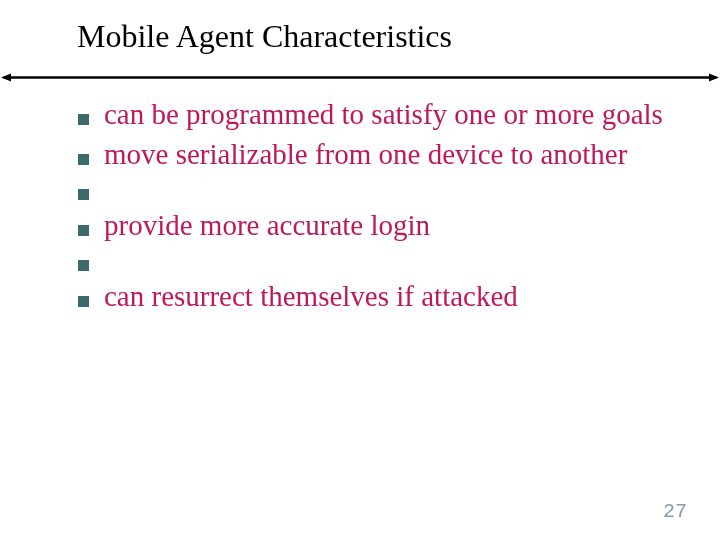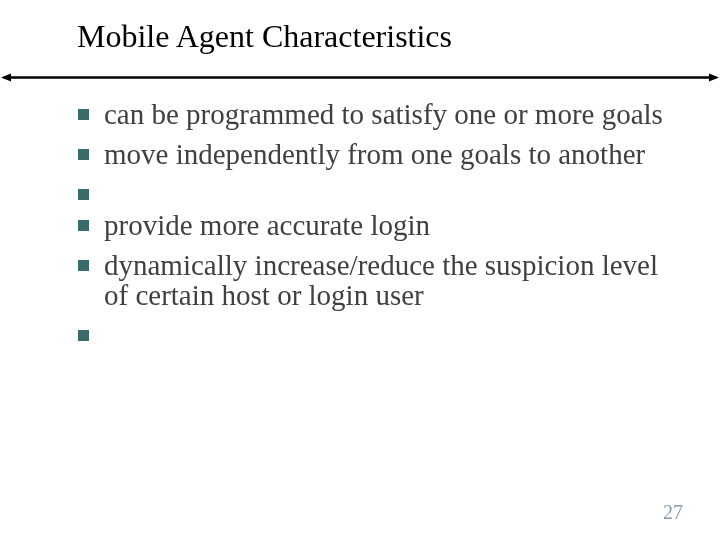--- a/index.html
+++ b/index.html
@@ -40,43 +40,43 @@
     left: 78px;
     top: 99px;
     width: 604px;
     margin: 0;
     padding: 0;
     list-style: none;
   }
 
   .bullets li {
     display: flex;
-    align-items: flex-start;
+    align-items: center;
     margin: 0 0 10px 0;
     font-size: 29px;
     line-height: 30px;
-    color: #404040;
+    color: #be185d;
   }
 
   .sq {
     flex: 0 0 11px;
     width: 11px;
     height: 11px;
     margin-top: 10px;
     background: #3b6a6a;
   }
 
   .txt { margin-left: 15px; }
   .txt div { white-space: nowrap; }
 
   .pagenum {
     position: absolute;
     left: 663px;
     top: 502px;
-    font-family: Liberation Serif, serif;
+    font-family: Liberation Mono, monospace;
     font-size: 20px;
     line-height: 20px;
     color: #8c9aa5;
   }
 </style>
 </head>
 <body>
 
 <div class="slide">
 
@@ -91,39 +91,38 @@
   <ul class="bullets">
     <li>
       <span class="sq"></span>
       <div class="txt">
         <div>can be programmed to satisfy one or more goals</div>
       </div>
     </li>
     <li>
       <span class="sq"></span>
       <div class="txt">
-        <div>move independently from one goals to another</div>
+        <div>move serializable from one device to another</div>
       </div>
     </li>
     <li>
       <span class="sq"></span>
     </li>
     <li>
       <span class="sq"></span>
       <div class="txt">
         <div>provide more accurate login</div>
       </div>
     </li>
     <li>
       <span class="sq"></span>
-      <div class="txt">
-        <div>dynamically increase/reduce the suspicion level</div>
-        <div>of certain host or login user</div>
-      </div>
     </li>
     <li>
       <span class="sq"></span>
+      <div class="txt">
+        <div>can resurrect themselves if attacked</div>
+      </div>
     </li>
   </ul>
 
   <div class="pagenum">27</div>
 
 </div>
 
 </body></html>

